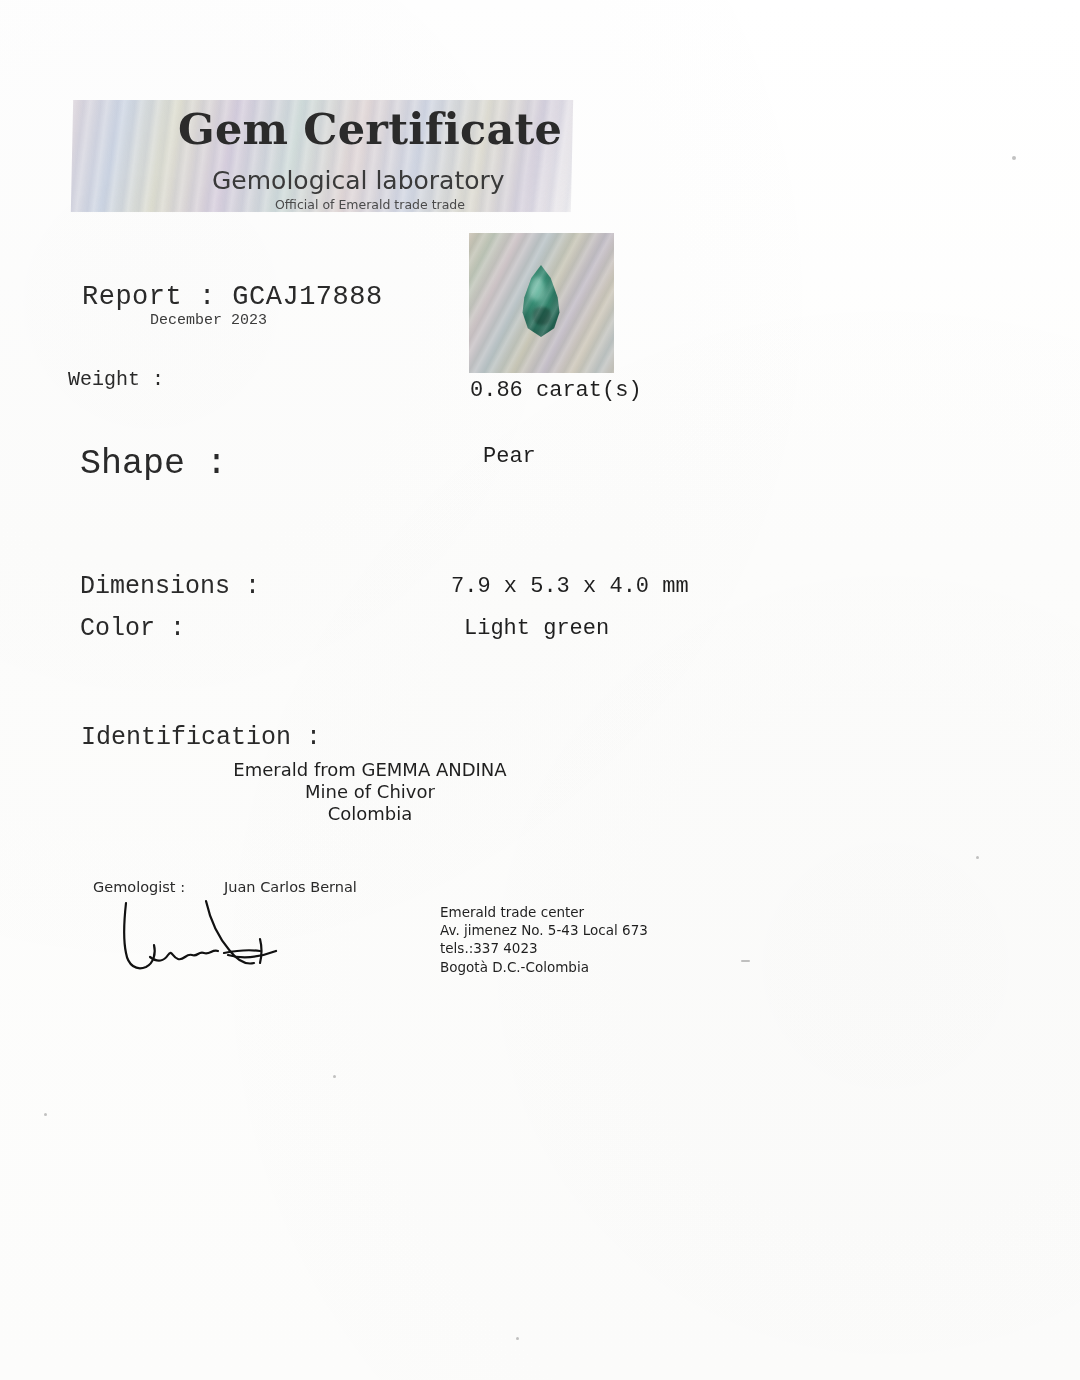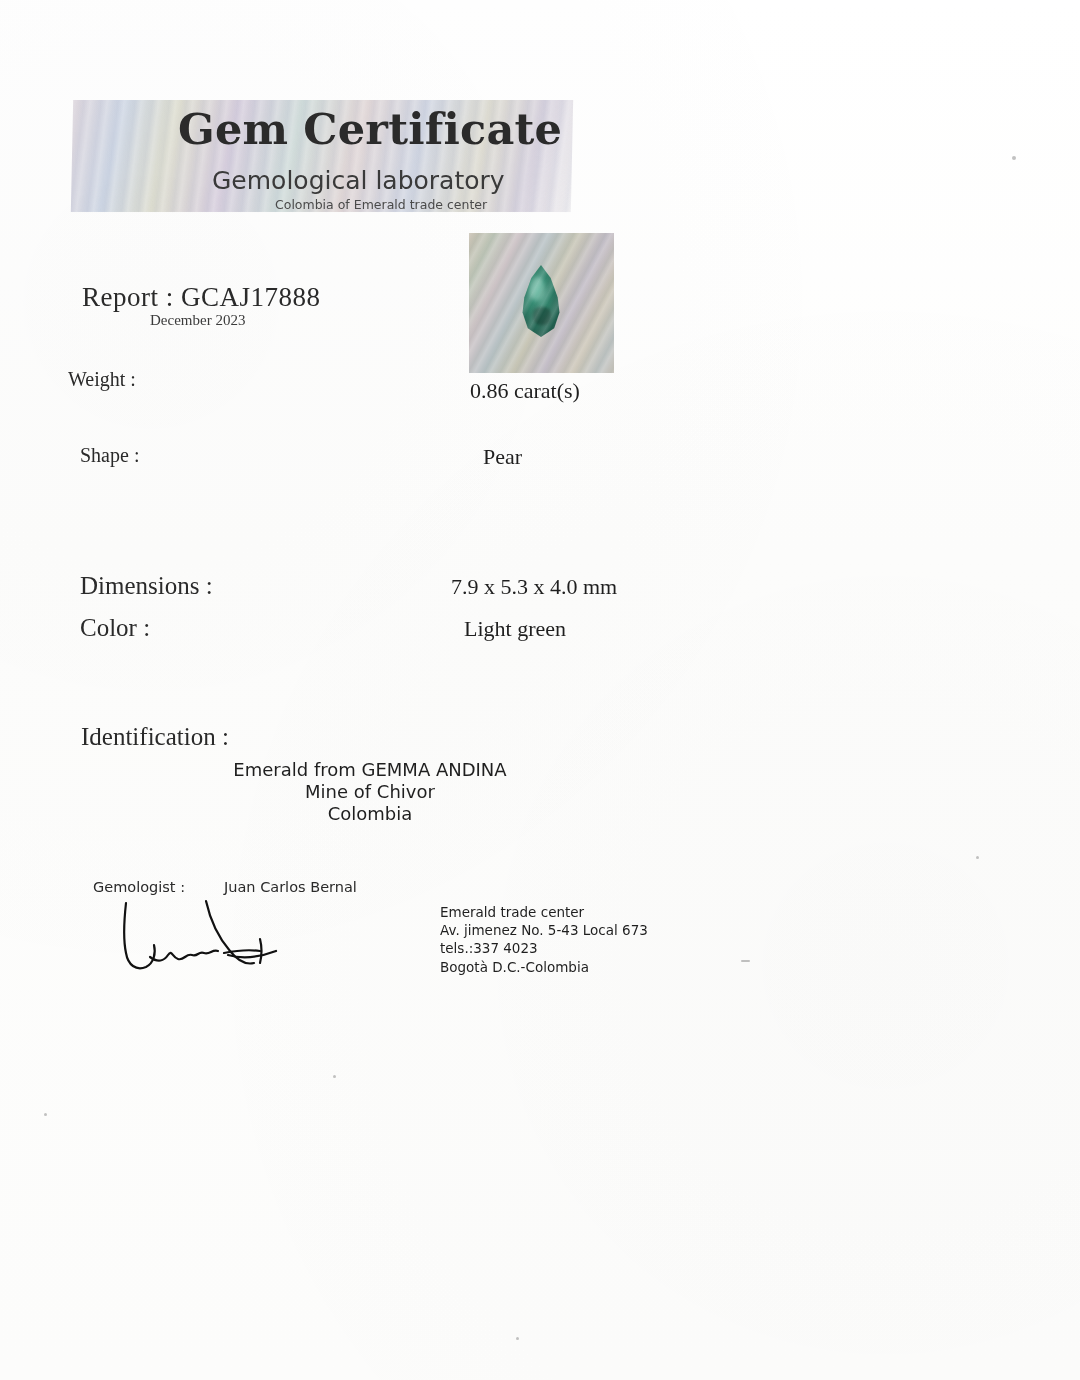--- a/index.html
+++ b/index.html
@@ -151,32 +151,32 @@
     left: 14px; top: 42px;
     width: 18px; height: 18px;
     background: rgba(10,40,32,0.45);
     border-radius: 40%;
     filter: blur(1.5px);
   }
 
   
   .lbl {
     position: absolute;
-    font-family: Liberation Serif, serif;
+    font-family: Liberation Mono, monospace;
     color: #2a2a2a;
     white-space: nowrap;
   }
 
   .report-label { left: 82px;  top: 282px; font-size: 27px; letter-spacing: 0.5px; }
   .report-date  { left: 150px; top: 312px; font-size: 15px; color: #3b3b3b; }
 
   .weight-label { left: 68px;  top: 368px; font-size: 20px; }
   .weight-value { left: 470px; top: 378px; font-size: 22px; color: #1f1f1f; }
 
-  .shape-label  { left: 80px;  top: 444px; font-size: 20px; }
+  .shape-label  { left: 80px;  top: 444px; font-size: 35px; }
   .shape-value  { left: 483px; top: 444px; font-size: 22px; color: #1f1f1f; }
 
   .dims-label   { left: 80px;  top: 572px; font-size: 25px; }
   .dims-value   { left: 451px; top: 574px; font-size: 22px; color: #1f1f1f; }
 
   .color-label  { left: 80px;  top: 614px; font-size: 25px; }
   .color-value  { left: 464px; top: 616px; font-size: 22px; color: #1f1f1f; }
 
   .ident-label  { left: 81px;  top: 723px; font-size: 25px; }
 
@@ -240,21 +240,21 @@
 </style>
 </head>
 <body>
 
 <div class="page">
 
   <div class="header-band"></div>
 
   <div class="title-main">Gem Certificate</div>
   <div class="title-sub">Gemological laboratory</div>
-  <div class="title-sub2">Colombia of Emerald trade center</div>
+  <div class="title-sub2">Official of Emerald trade trade</div>
 
   <div class="gem-photo">
     <div class="gem-stone"></div>
   </div>
 
   <div class="lbl report-label">Report : GCAJ17888</div>
   <div class="lbl report-date">December 2023</div>
 
   <div class="lbl weight-label">Weight :</div>
   <div class="lbl weight-value">0.86 carat(s)</div>

